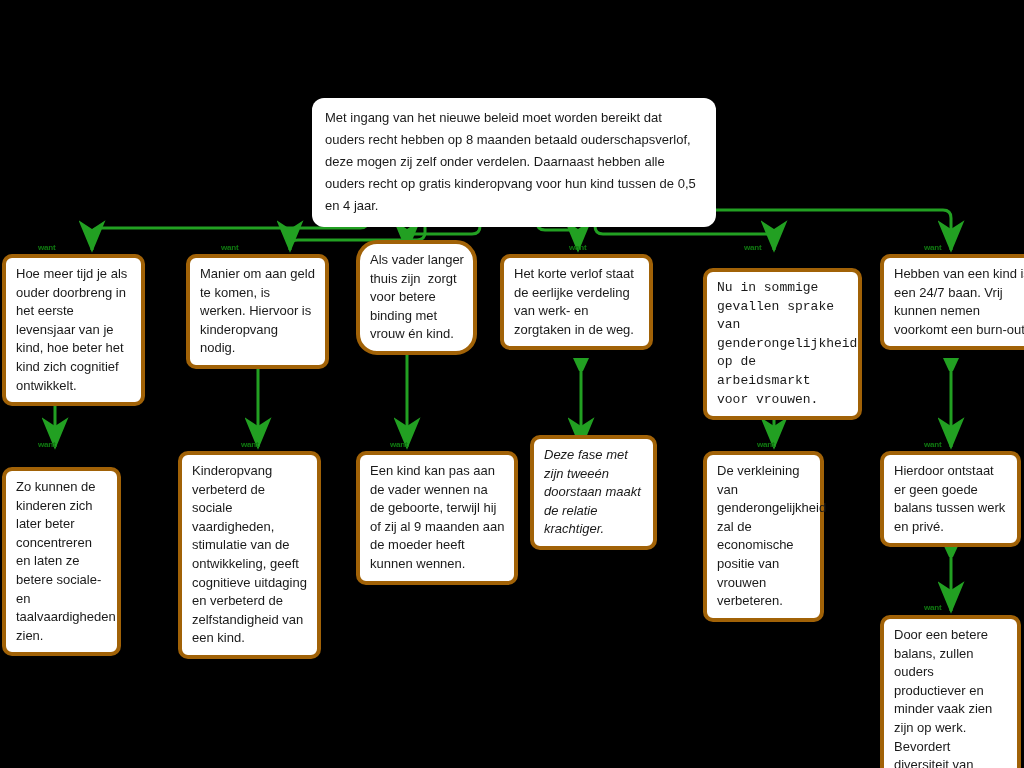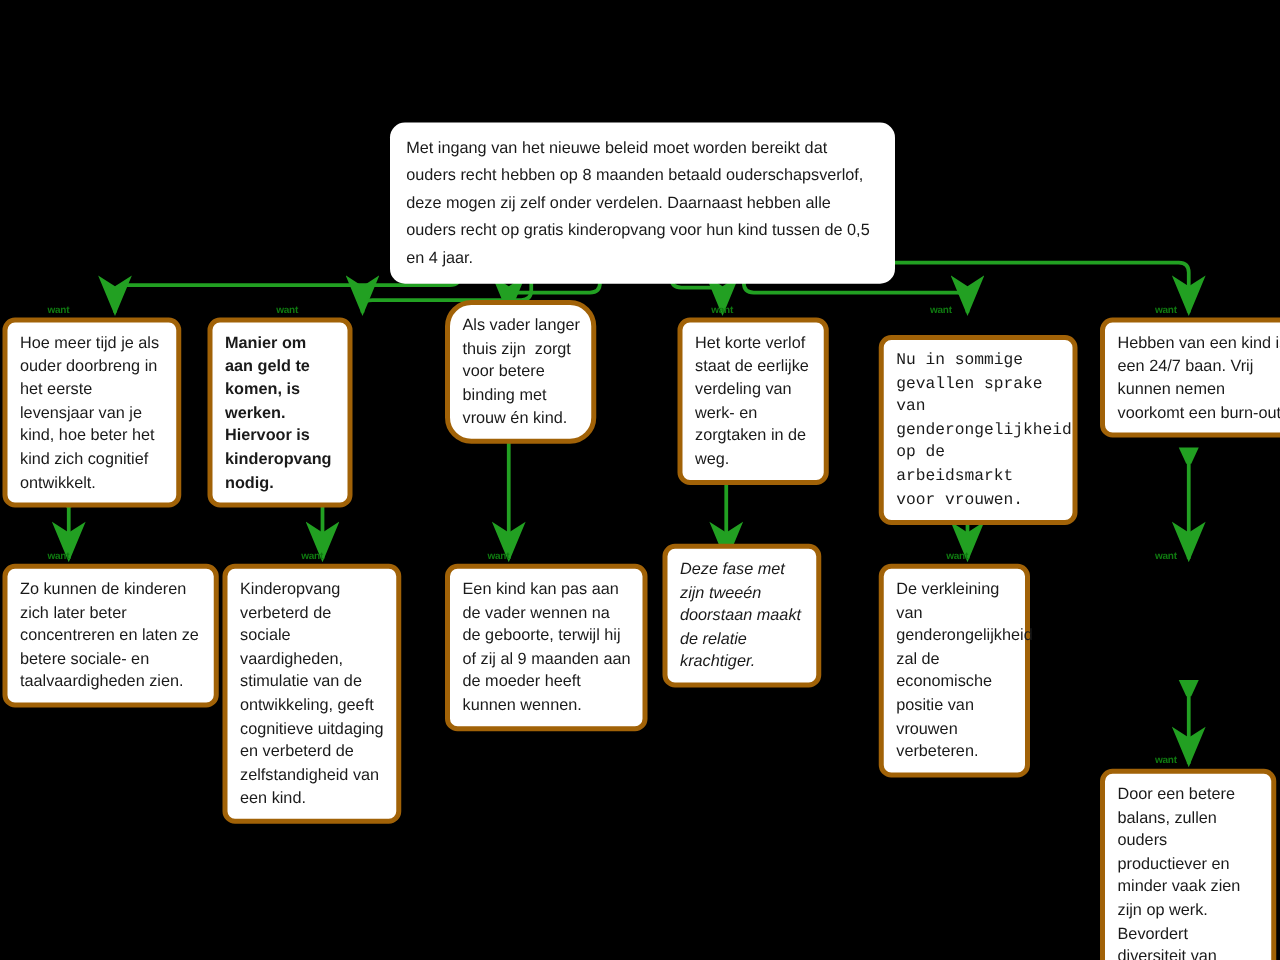--- a/index.html
+++ b/index.html
@@ -98,35 +98,36 @@
   <div class="node root" style="left:312px;top:58px;width:404px;">Met ingang van het nieuwe beleid moet worden bereikt dat ouders recht hebben op 8 maanden betaald ouderschapsverlof, deze mogen zij zelf onder verdelen. Daarnaast hebben alle ouders recht op gratis kinderopvang voor hun kind tussen de 0,5 en 4 jaar.</div>
 
   <div class="wlabel" style="left:38px;top:203px;">want</div>
   <div class="wlabel" style="left:221px;top:203px;">want</div>
   <div class="wlabel" style="left:390px;top:203px;">want</div>
   <div class="wlabel" style="left:569px;top:203px;">want</div>
   <div class="wlabel" style="left:744px;top:203px;">want</div>
   <div class="wlabel" style="left:924px;top:203px;">want</div>
 
   <div class="node" style="left:2px;top:214px;width:143px;">Hoe meer tijd je als ouder doorbreng in het eerste levensjaar van je kind, hoe beter het kind zich cognitief ontwikkelt.</div>
-  <div class="node" style="left:166px;top:214px;width:116px;font-weight:bold;">Manier om aan geld te komen, is werken. Hiervoor is kinderopvang nodig.</div>
+  <div class="node" style="left:186px;top:214px;width:143px;">Manier om aan geld te komen, is werken. Hiervoor is kinderopvang nodig.</div>
   <div class="node" style="left:356px;top:200px;width:121px;border-radius:21px;">Als vader langer thuis zijn  zorgt voor betere binding met vrouw én kind.</div>
-  <div class="node" style="left:542px;top:214px;width:121px;">Het korte verlof staat de eerlijke verdeling van werk- en zorgtaken in de weg.</div>
+  <div class="node" style="left:500px;top:214px;width:153px;">Het korte verlof staat de eerlijke verdeling van werk- en zorgtaken in de weg.</div>
   <div class="node" style="left:703px;top:228px;width:159px;font-family:Liberation Mono, monospace;">Nu in sommige gevallen sprake van genderongelijkheid op de arbeidsmarkt voor vrouwen.</div>
   <div class="node" style="left:880px;top:214px;width:165px;">Hebben van een kind is een 24/7 baan. Vrij kunnen nemen voorkomt een burn-out.</div>
 
   <div class="wlabel" style="left:38px;top:400px;">want</div>
   <div class="wlabel" style="left:241px;top:400px;">want</div>
   <div class="wlabel" style="left:390px;top:400px;">want</div>
   <div class="wlabel" style="left:564px;top:400px;">want</div>
   <div class="wlabel" style="left:757px;top:400px;">want</div>
   <div class="wlabel" style="left:924px;top:400px;">want</div>
 
-  <div class="node" style="left:2px;top:411px;width:173px;">Zo kunnen de kinderen zich later beter concentreren en laten ze betere sociale- en taalvaardigheden zien.</div>
+  <div class="node" style="left:2px;top:427px;width:119px;">Zo kunnen de kinderen zich later beter concentreren en laten ze betere sociale- en taalvaardigheden zien.</div>
   <div class="node" style="left:178px;top:411px;width:143px;">Kinderopvang verbeterd de sociale vaardigheden, stimulatie van de ontwikkeling, geeft cognitieve uitdaging en verbeterd de zelfstandigheid van een kind.</div>
   <div class="node" style="left:356px;top:411px;width:162px;">Een kind kan pas aan de vader wennen na de geboorte, terwijl hij of zij al 9 maanden aan de moeder heeft kunnen wennen.</div>
   <div class="node" style="left:530px;top:395px;width:127px;font-style:italic;">Deze fase met zijn tweeén doorstaan maakt de relatie krachtiger.</div>
   <div class="node" style="left:703px;top:411px;width:121px;">De verkleining van genderongelijkheid zal de economische positie van vrouwen verbeteren.</div>
+  <div class="node" style="left:880px;top:411px;width:141px;">Hierdoor ontstaat er geen goede balans tussen werk en privé.</div>
 
   <div class="wlabel" style="left:924px;top:563px;">want</div>
   <div class="node" style="left:880px;top:575px;width:141px;border-radius:10px;">Door een betere balans, zullen ouders productiever en minder vaak zien zijn op werk. Bevordert diversiteit van bedrijven.</div>
 
 </div>
 
 </body></html>

